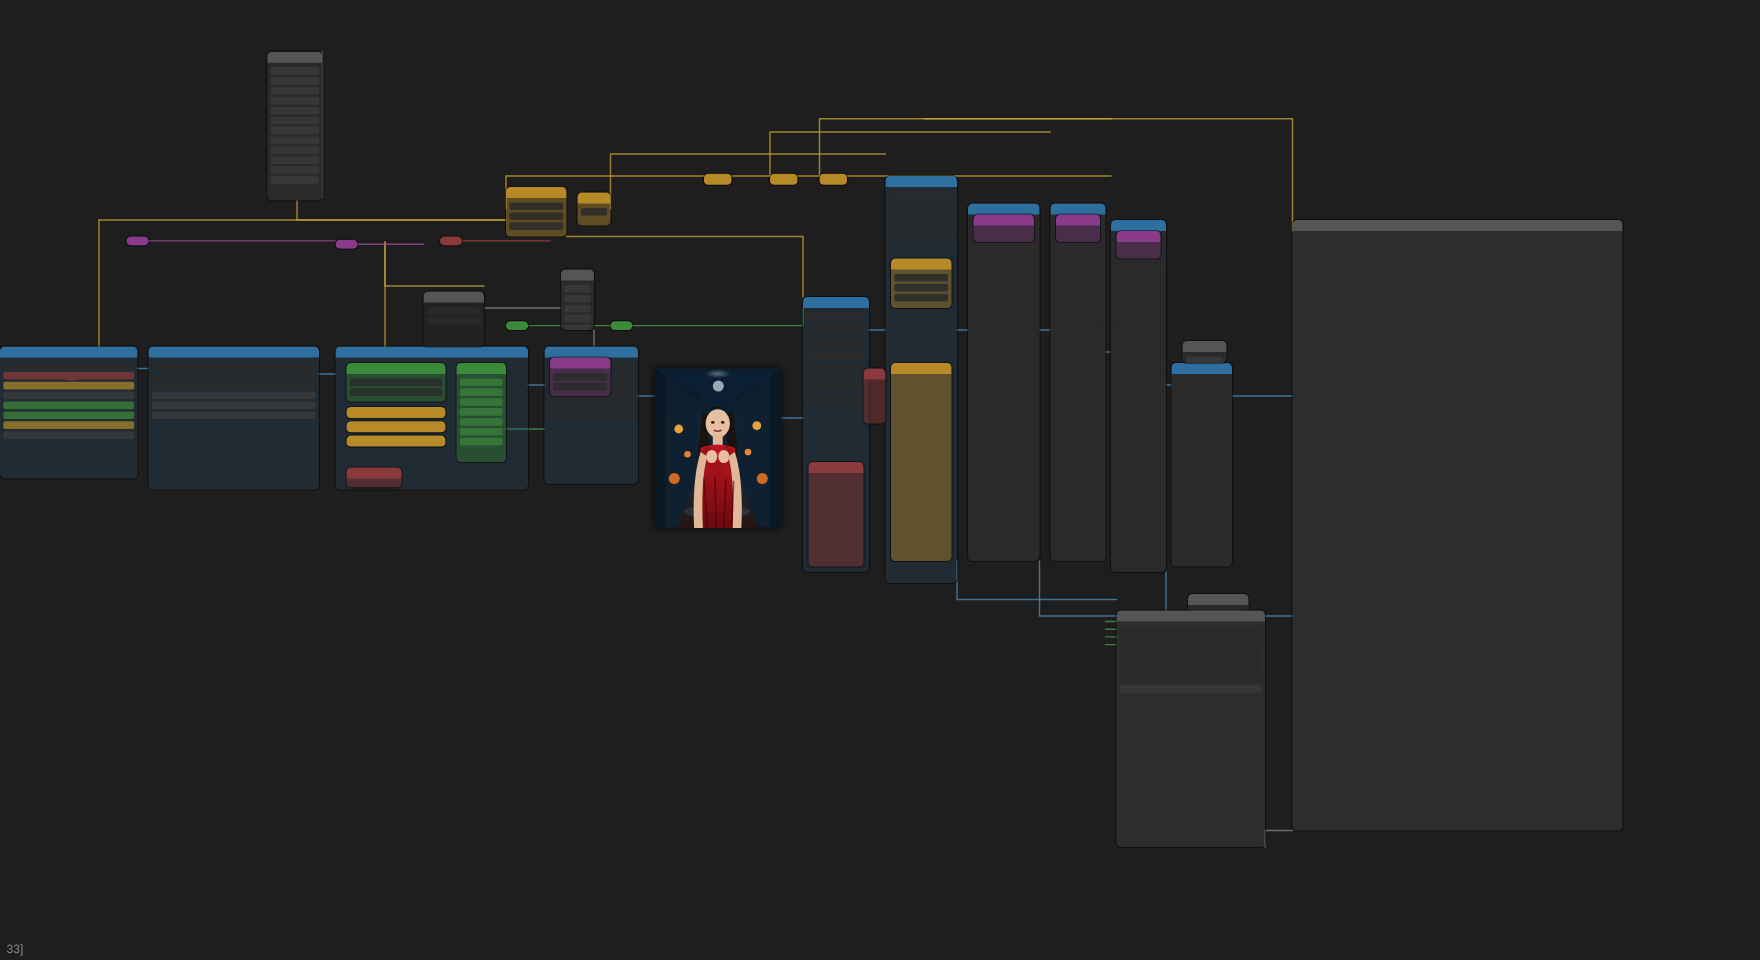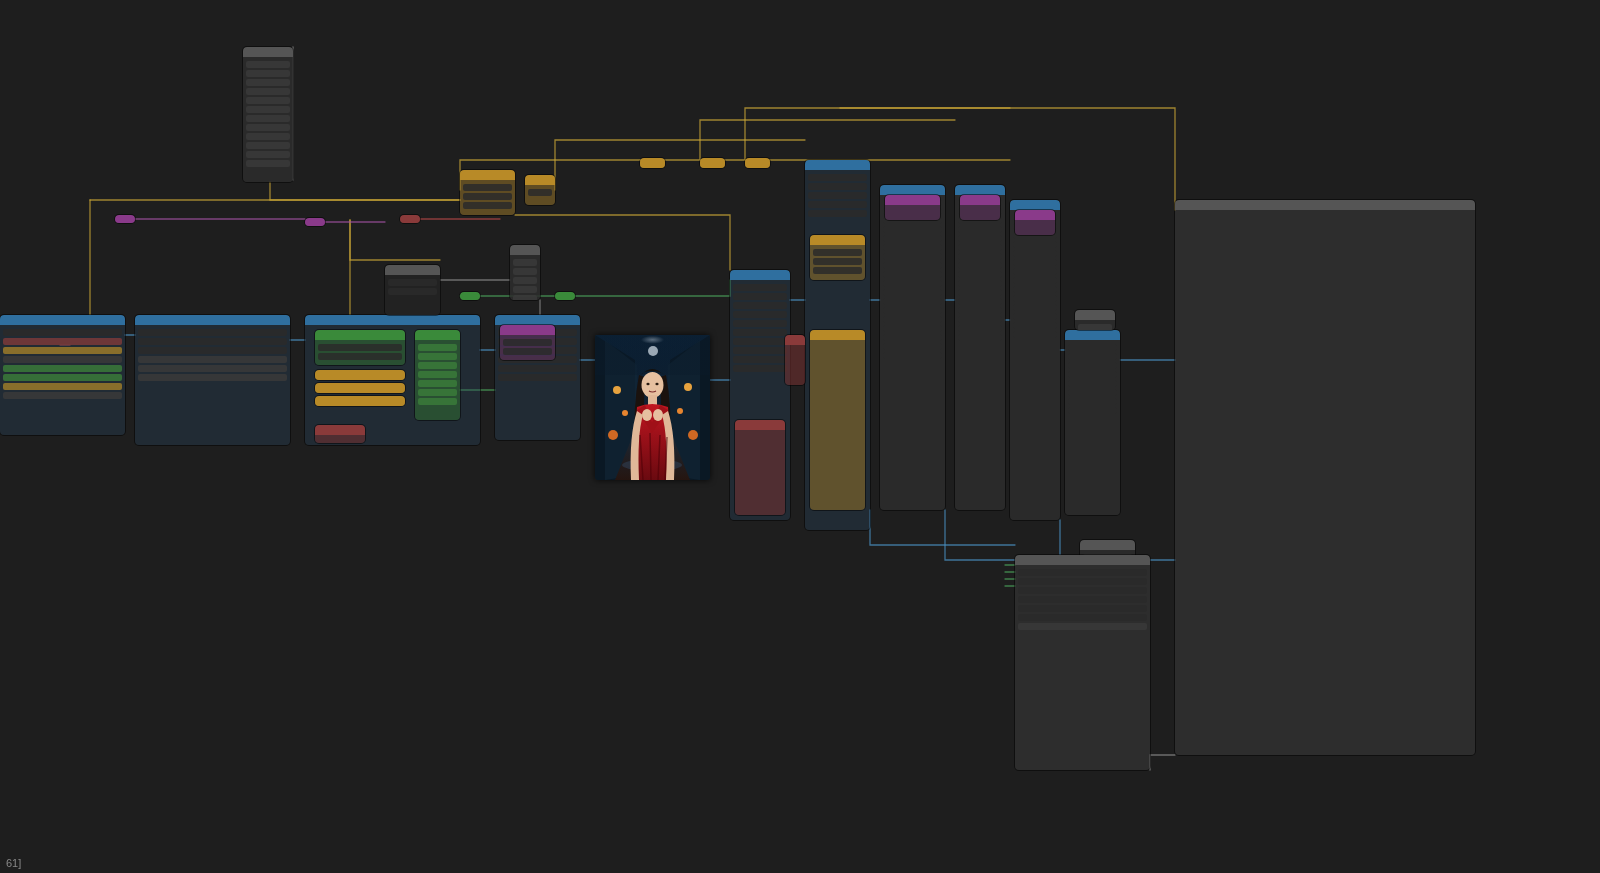--- a/index.html
+++ b/index.html
@@ -508,13 +508,13 @@
       <div class="title t-red"></div>
     </div>
     <div class="node b-purple" style="left: 115px; top: 215px; width: 20px; height: 8px;">
       <div class="title t-purple"></div>
     </div>
     <div class="node b-purple" style="left: 305px; top: 218px; width: 20px; height: 8px;">
       <div class="title t-purple"></div>
     </div>
   </div>
 
-<div id="status">61]</div>
+<div id="status">33]</div>
 
 </body></html>

